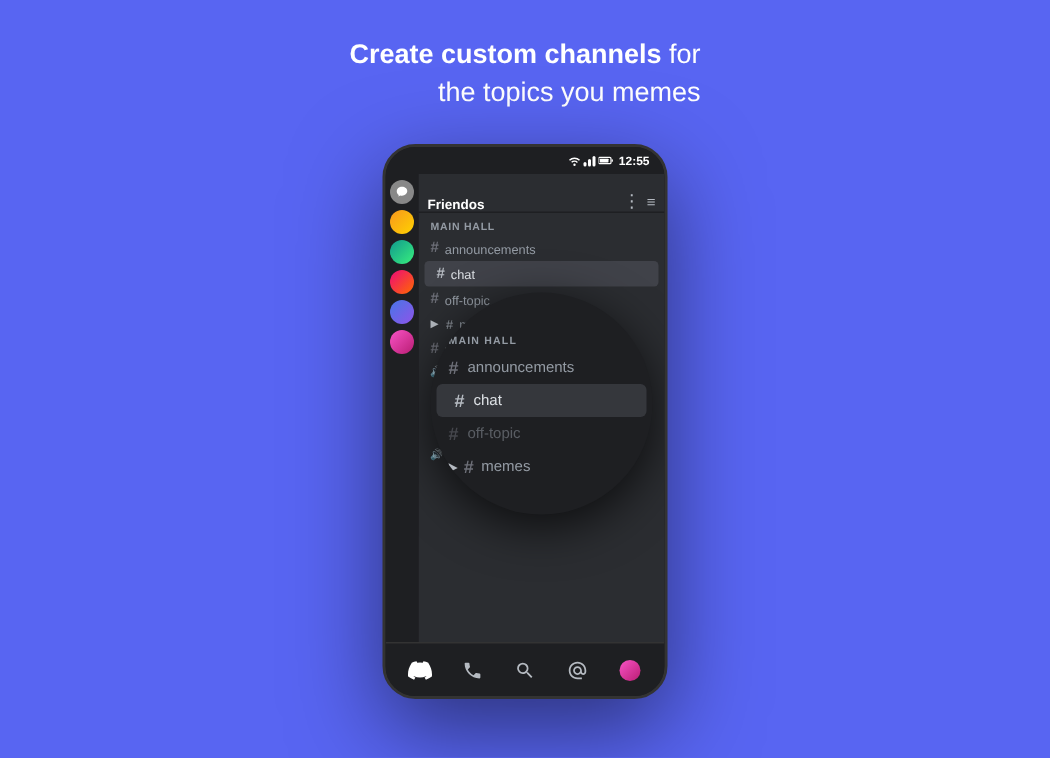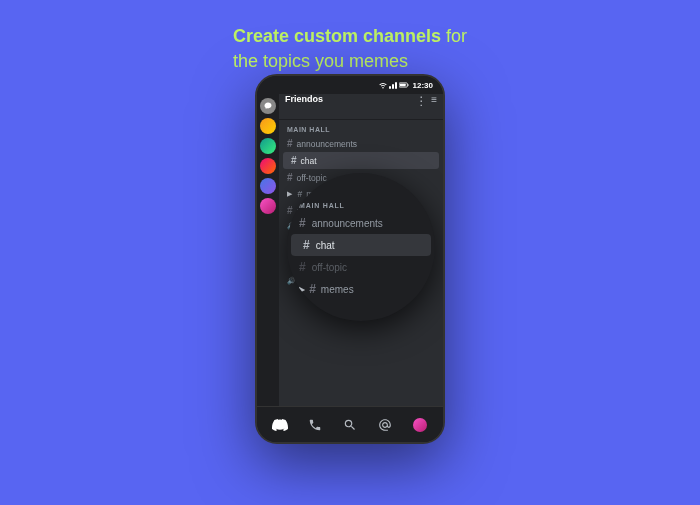--- a/index.html
+++ b/index.html
@@ -10,24 +10,24 @@
       font-family: -apple-system, BlinkMacSystemFont, 'Segoe UI', sans-serif;
       display: flex;
       flex-direction: column;
       align-items: center;
       justify-content: flex-start;
       overflow: hidden;
       position: relative;
     }
 
     .header-text {
-      text-align: left;
-      color: #bef264;
+      text-align: right;
+      color: #ffffff;
       margin-top: 24px;
-      margin-bottom: 0;
+      margin-bottom: 22px;
       line-height: 1.4;
       font-size: 18px;
     }
     .header-text strong {
       font-weight: 700;
     }
     .header-text span {
       font-weight: 400;
     }
 
@@ -119,21 +119,21 @@
       background: #2b2d31;
       overflow: hidden;
       position: relative;
     }
 
     
     .top-bar {
       background: #2b2d31;
       height: 26px;
       display: flex;
-      align-items: flex-start;
+      align-items: flex-end;
       padding: 0 6px;
       border-bottom: 1px solid #1e1f22;
     }
     .top-bar .server-name {
       font-size: 9px;
       font-weight: 700;
       color: white;
       flex: 1;
     }
     .top-bar .dots {
@@ -341,21 +341,21 @@
         <span style="height:5px"></span>
         <span style="height:7px"></span>
       </div>
 
       <svg width="10" height="6" viewBox="0 0 12 7" fill="white">
         <rect x="0" y="1" width="10" height="5" rx="1" fill="none" stroke="white" stroke-width="1"></rect>
         <rect x="1" y="2" width="7" height="3" rx="0.5" fill="white"></rect>
         <rect x="10.5" y="2.5" width="1" height="2" rx="0.5" fill="white"></rect>
       </svg>
     </div>
-    <span class="time">12:30</span>
+    <span class="time">12:55</span>
   </div>
 
   <div class="phone-body">
 
     <div class="server-strip">
       <div class="server-icon msg-icon">
         <svg width="8" height="8" viewBox="0 0 16 16" fill="white">
             <path d="M8 1C4.1 1 1 3.8 1 7.2c0 2 1.1 3.8 2.8 4.9L3 14l2.8-1.4c.7.2 1.4.3 2.2.3 3.9 0 7-2.8 7-6.2S11.9 1 8 1z"></path>
           </svg>
       </div>

